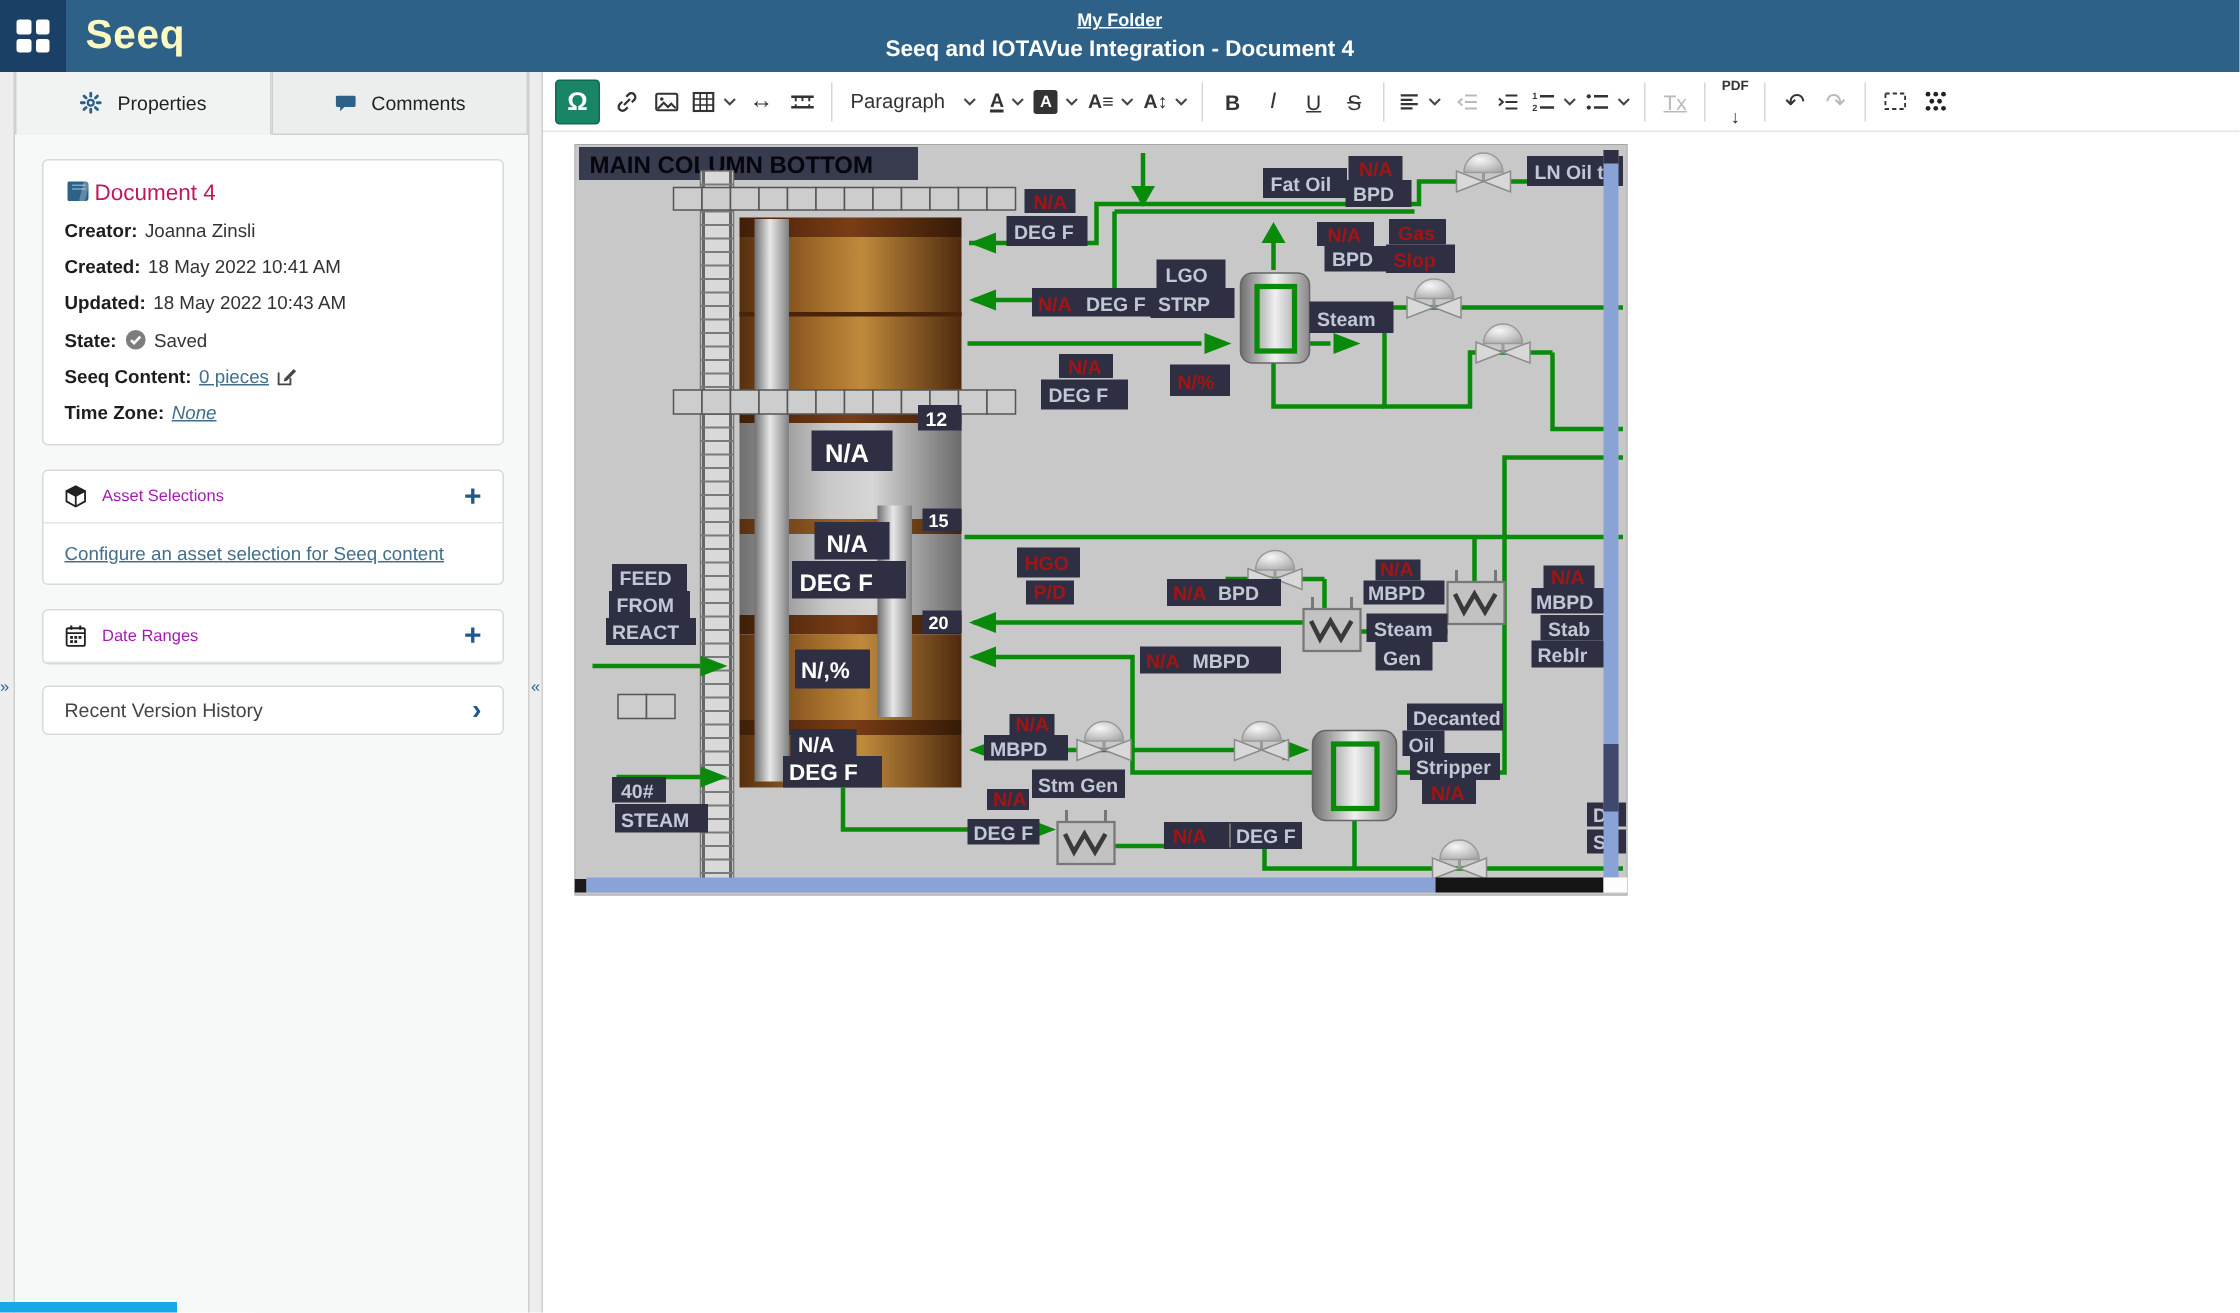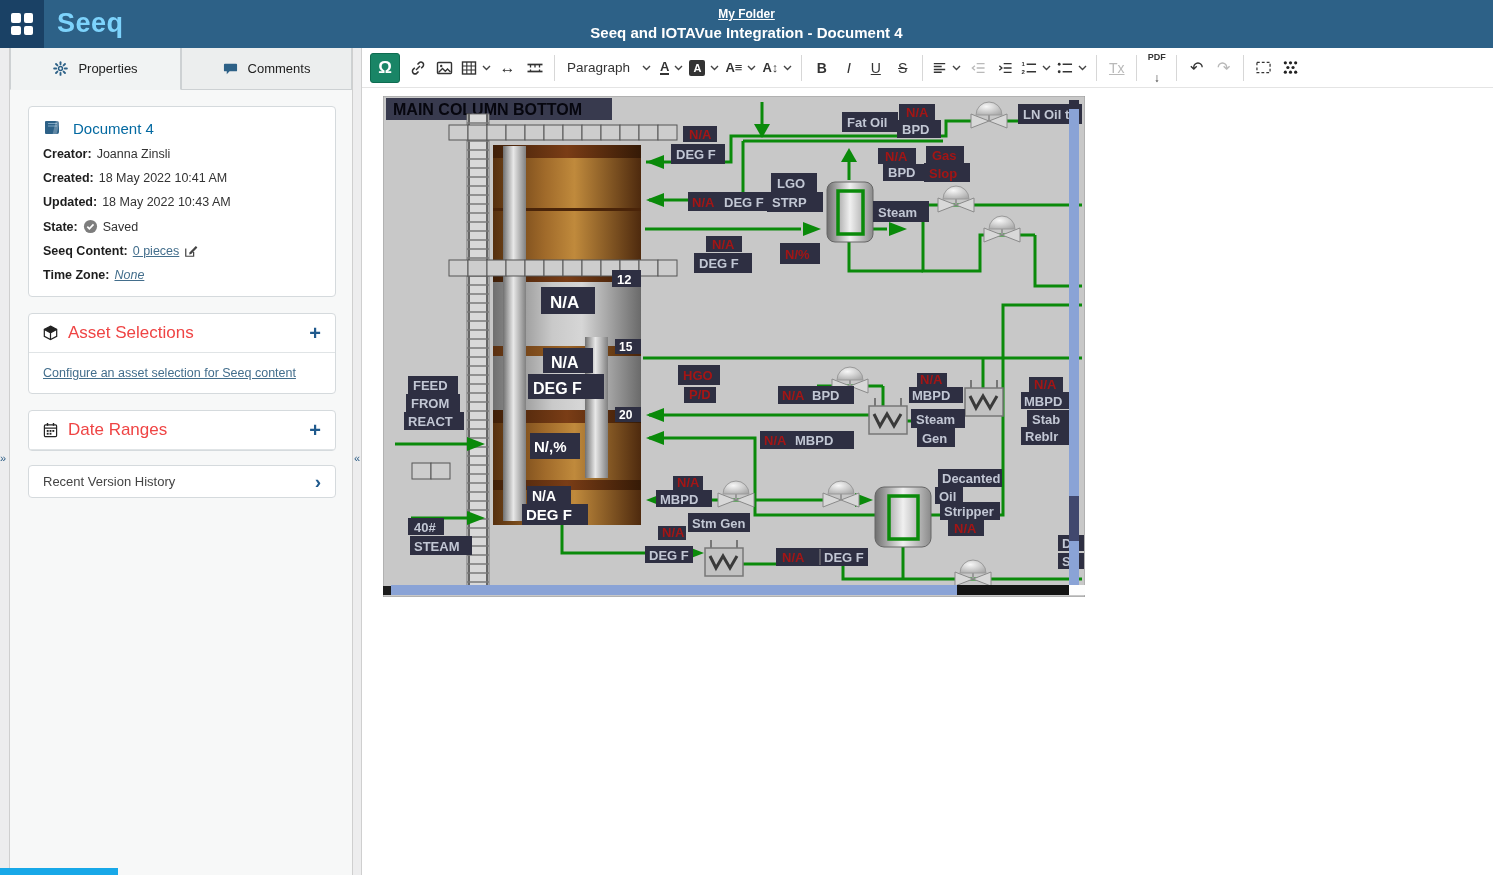--- a/index.html
+++ b/index.html
@@ -2,43 +2,43 @@
 <html><head>
 <meta charset="utf-8">
 <style>
   * { margin:0; padding:0; box-sizing:border-box; }
   html,body { width:1493px; height:875px; overflow:hidden; font-family:"Liberation Sans",sans-serif; background:#fff; }
   
   .header { position:absolute; left:0; top:0; width:1493px; height:48px; background:#2d6187; z-index:10; }
   .logo-block { position:absolute; left:0; top:0; width:44px; height:48px; background:#1a4165; display:flex; align-items:center; justify-content:center; cursor:pointer; }
   .grid-icon { width:22px; height:22px; display:grid; grid-template-columns:1fr 1fr; gap:3px; }
   .grid-icon span { background:#fff; border-radius:2px; }
-  .logo-text { position:absolute; left:57px; top:8px; color:#7dd3fc; font-size:27px; font-weight:700; letter-spacing:.5px; }
+  .logo-text { position:absolute; left:57px; top:8px; color:#fef9c3; font-size:27px; font-weight:700; letter-spacing:.5px; }
   .header-center { position:absolute; left:0; right:0; top:4px; text-align:center; }
   .breadcrumb-link { color:#fff; font-size:12px; font-weight:700; text-decoration:underline; cursor:pointer; }
   .doc-title { color:#fff; font-size:15px; font-weight:700; margin-top:2px; }
   
   .strip { position:absolute; top:48px; height:827px; background:#ededee; border-right:1px solid #cfcfcf; border-left:1px solid #cfcfcf; z-index:5; }
   .strip-left { left:0; width:10px; border-left:none; }
   .strip-mid { left:352px; width:10px; }
   .strip .chev { position:absolute; top:404px; left:0px; font-size:11px; color:#2b5c85; cursor:pointer; }
   .sidebar { position:absolute; left:10px; top:48px; width:342px; height:827px; background:#f7f8f8; z-index:4; }
   .tabs { display:flex; height:42px; }
   .tab { flex:1; display:flex; align-items:center; justify-content:center; gap:10px; font-size:13px; color:#222; background:#eceeee; border:1px solid #cdd1d3; border-top:none; cursor:pointer; }
   .tab.active { background:#f1f3f3; border-bottom-color:transparent; }
   .card { background:#fff; border:1px solid #d5dadd; border-radius:4px; margin:0 16px 0 18px; }
   .doc-card { margin-top:16px; padding:12px 14px 14px 14px; }
-  .doc-card-title { display:flex; align-items:center; gap:10px; font-size:15px; color:#0369a1; font-weight:400; }
+  .doc-card-title { display:flex; align-items:center; font-size:15px; color:#be185d; font-weight:400; }
   .field { margin-top:10px; font-size:12.5px; color:#333; display:flex; align-items:center; gap:5px; }
   .field b { color:#1d1d1d; }
   a.slink { color:#436e8c; text-decoration:underline; cursor:pointer; }
   .italic { font-style:italic; }
   .sec-card { margin-top:16px; }
   .sec-head { display:flex; align-items:center; padding:9px 14px; border-bottom:1px solid #e0e4e6; }
-  .sec-head .t { flex:1; font-size:17px; color:#ef4444; margin-left:10px; }
+  .sec-head .t { flex:1; font-size:11px; color:#a21caf; margin-left:10px; }
   .plus { font-size:20px; font-weight:700; color:#205a8d; line-height:16px; cursor:pointer; }
   .sec-body { padding:13px 14px; font-size:12.5px; }
   .hist-card { margin-top:14px; display:flex; align-items:center; padding:8px 14px; }
   .hist-card .t { flex:1; font-size:13px; color:#444; }
   .chev-right { font-size:19px; font-weight:700; color:#205a8d; cursor:pointer; line-height:14px; }
   .progress { position:absolute; left:0; bottom:0; width:118px; height:7px; background:#18a8e8; z-index:60; }
   
   .main { position:absolute; left:362px; top:48px; right:0; bottom:0; background:#fff; }
   .toolbar { height:40px; display:flex; align-items:center; padding-left:8px; border-bottom:1px solid #e4e4e4; }
   .tb { height:30px; min-width:27px; display:flex; align-items:center; justify-content:center; gap:3px; color:#333; font-size:14px; cursor:pointer; border-radius:3px; padding:0 3px; }

